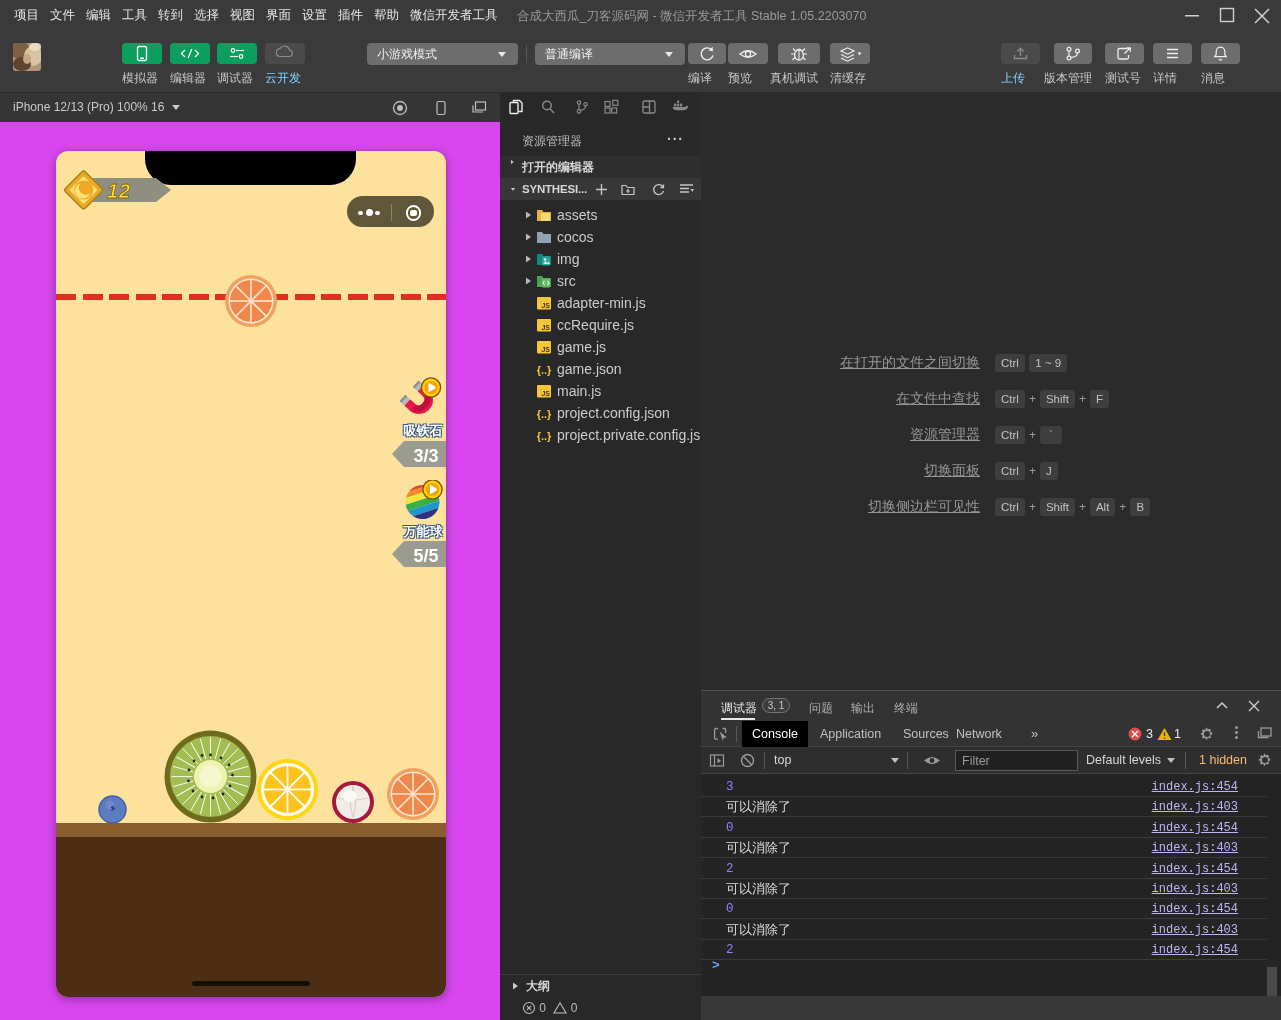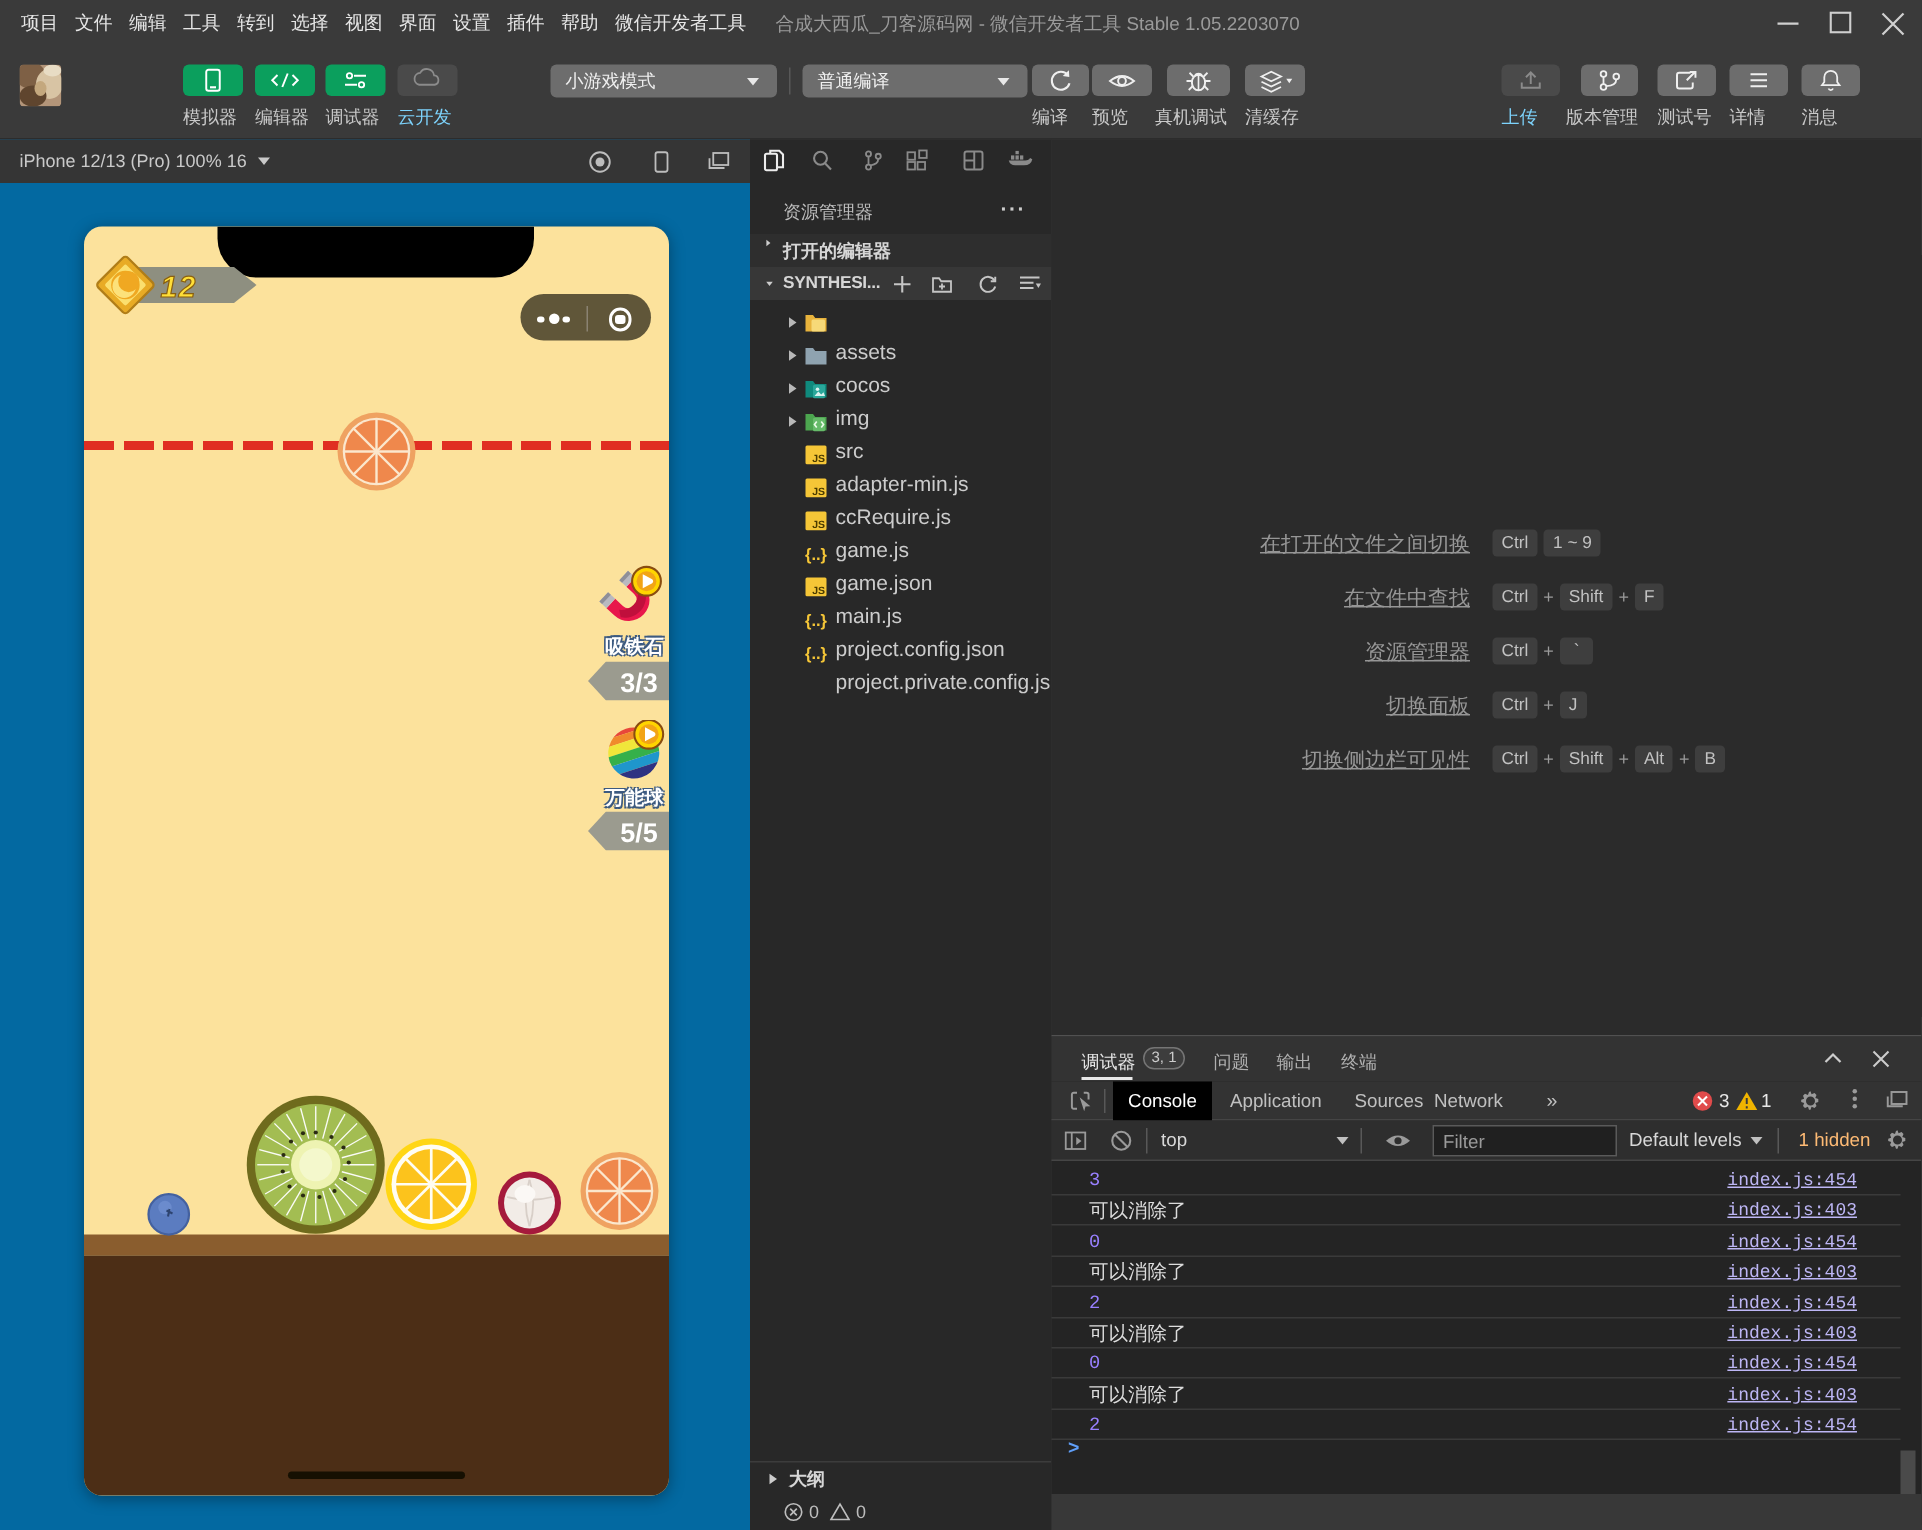--- a/index.html
+++ b/index.html
@@ -22,32 +22,32 @@
 .tbtn.gray  { background:#6d6d6d; }
 .tbtn.dis   { background:#4a4a4a; }
 .tlabel { position:absolute; top:40px; font-size:12px; color:#c8c8c8; text-align:left; }
 .tlabel.dim { color:#7dd3fc; }
 .tico { display:block; margin:0 auto; }
 .dropdown { position:absolute; top:13px; height:22px; background:#6d6d6d; border-radius:4px; color:#f0f0f0; font-size:12px; line-height:22px; padding-left:10px; }
 .dropdown .arr { position:absolute; right:12px; top:9px; width:0; height:0; border-left:4px solid transparent; border-right:4px solid transparent; border-top:5px solid #e8e8e8; }
 .vdiv { position:absolute; width:1px; background:#585858; }
 
 
-#sim { position:absolute; left:0; top:93px; width:500px; height:927px; background:#0369a1; }
+#sim { position:absolute; left:0; top:93px; width:500px; height:927px; background:#d946ef; }
 #simhdr { position:absolute; left:0; top:0; width:100%; height:29px; background:#353535; color:#c9c9c9; font-size:12px; line-height:29px; padding-left:13px; }
 #phone { position:absolute; left:56px; top:58px; width:390px; height:846px; background:#fce29c; border-radius:12px; overflow:hidden; box-shadow:0 2px 10px rgba(0,0,0,.35); }
 .notch { position:absolute; left:89px; top:0; width:211px; height:34px; background:#000; border-radius:0 0 26px 26px; }
 
 
 #sidebar { position:absolute; left:500px; top:93px; width:201px; height:927px; background:#282828; overflow:hidden; }
 #acticons { position:absolute; left:0; top:0; width:100%; height:30px; }
 .exphdr { position:absolute; left:22px; top:40px; font-size:12px; color:#bcbcbc; }
 .sechdr { position:absolute; left:0; width:100%; height:22px; color:#d6d6d6; font-size:12px; font-weight:bold; line-height:22px; }
 .treerow { position:absolute; left:0; width:100%; height:22px; font-size:14px; color:#cccccc; line-height:22px; }
-.treerow .nm { position:absolute; left:57px; top:0;margin-top:19px; }
+.treerow .nm { position:absolute; left:57px; top:0; }
 .ticon { position:absolute; left:36px; top:3px; width:16px; height:16px; }
 .caret { position:absolute; left:22px; top:5px; width:12px; height:12px; }
 
 
 #editor { position:absolute; left:701px; top:93px; width:580px; height:597px; background:#2b2b2b; }
 .srow { position:absolute; height:22px; }
 .slabel { position:absolute; right:301px; top:0; font-size:14px; color:#969696; white-space:nowrap; line-height:22px;text-decoration:underline; }
 .skeys { position:absolute; left:294px; top:0; white-space:nowrap; line-height:22px; }
 .key { display:inline-block; background:#3e3e3e; color:#c2c2c2; font-size:11.5px; line-height:12px; border-radius:3px; padding:3px 6px; vertical-align:middle; }
 .plus { color:#9a9a9a; font-size:12px; margin:0 4px; vertical-align:middle; }

